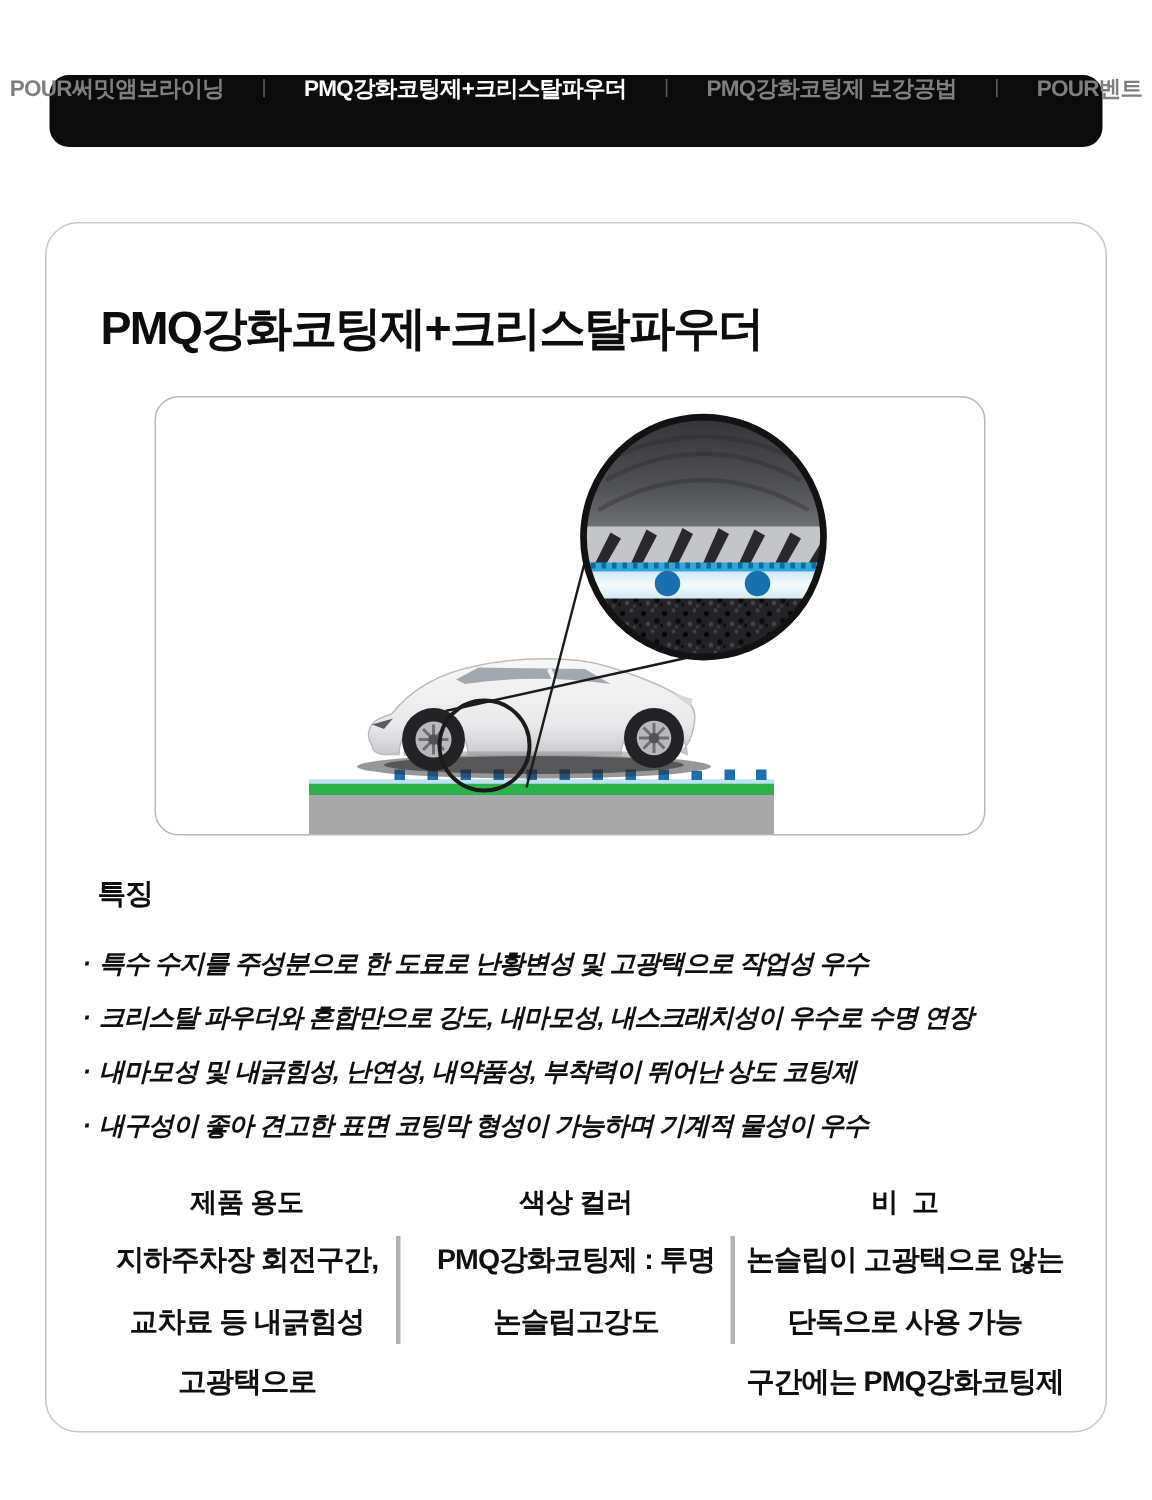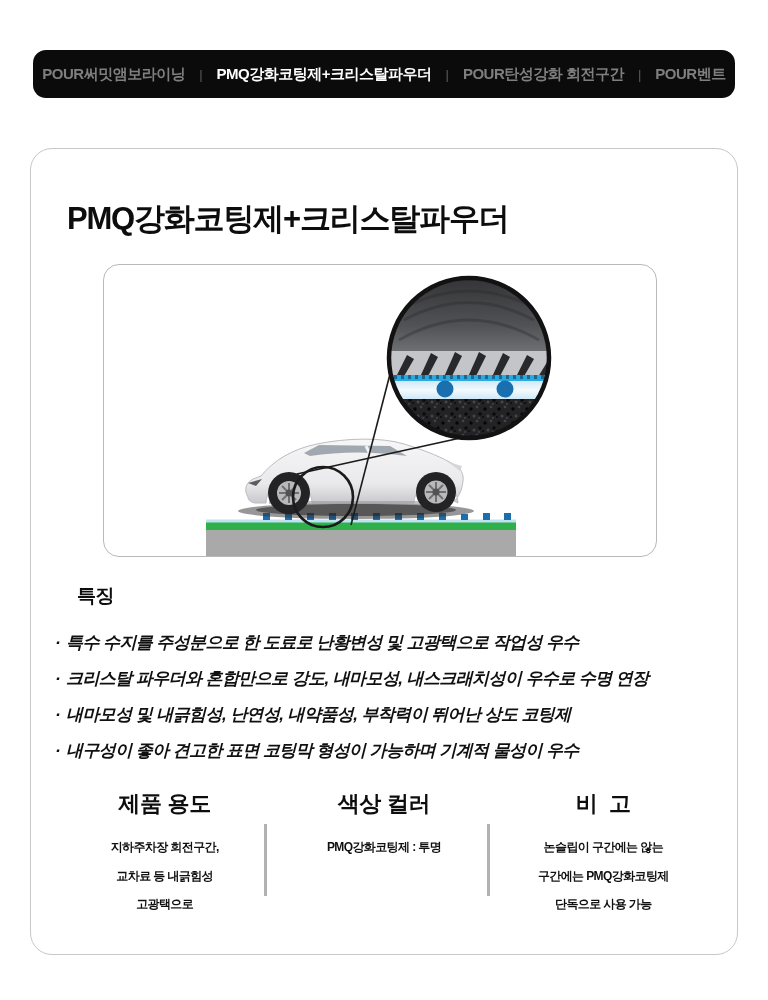--- a/index.html
+++ b/index.html
@@ -5,21 +5,21 @@
   html,body{margin:0;padding:0;}
   body{
     width:768px;height:1000px;position:relative;background:#ffffff;
     font-family:"Liberation Sans","DejaVu Sans",sans-serif;color:#101010;
     overflow:hidden;
   }
   
   .topnav{
     position:absolute;left:33px;top:50px;width:702px;height:48px;
     background:#0b0b0b;border-radius:13px;
-    display:flex;align-items:center;justify-content:center;gap:14px;
+    display:flex;align-items:flex-start;justify-content:center;gap:25px;
   }
   .topnav .nav-item{
     font-size:15px;font-weight:700;color:#7f7f7f;letter-spacing:-0.5px;
     cursor:pointer;white-space:nowrap;
   }
   .topnav .nav-item.active{color:#ffffff;font-weight:800;}
   .topnav .nav-sep{color:#5c5c5c;font-size:13px;font-weight:400;}
   
   .card{
     position:absolute;left:30px;top:148px;width:706px;height:805px;
@@ -30,56 +30,56 @@
     font-size:31px;font-weight:800;letter-spacing:-1.2px;color:#0d0d0d;
     white-space:nowrap;
   }
   .imgbox{
     position:absolute;left:72px;top:115px;width:552px;height:291px;
     border:1px solid #b9b9bd;border-radius:16px;overflow:hidden;background:#fff;
   }
   
   .features{position:absolute;left:30px;top:434px;right:24px;}
   .features h2{
-    margin:0 0 16px 16px;font-size:19px;font-weight:800;letter-spacing:-0.5px;color:#0d0d0d;
+    margin:0 0 16px 4px;font-size:19px;font-weight:800;letter-spacing:-0.5px;color:#0d0d0d;
   }
   .features .feat-line{
     font-size:17px;font-weight:700;letter-spacing:-0.6px;line-height:36px;
     white-space:nowrap;color:#101010;margin-left:-6px;font-style:italic;
   }
   .features .bullet{margin-right:6px;font-weight:700;}
   
   .cols{
     position:absolute;left:24px;top:640px;width:658px;
     display:flex;
   }
   .col{flex:1 1 0;text-align:center;}
   .col h3{
-    margin:0 0 14px 0;font-size:22px;font-weight:800;letter-spacing:-0.3px;
+    margin:0 0 14px 0;font-size:18px;font-weight:800;letter-spacing:-0.3px;
     white-space:pre-wrap;color:#0d0d0d;
   }
   .col .col-line{
-    font-size:12px;font-weight:700;letter-spacing:-0.6px;line-height:28.5px;
-    white-space:nowrap;color:#101010;
+    font-size:19px;font-weight:700;letter-spacing:-0.6px;line-height:28.5px;
+    white-space:nowrap;color:#101010;margin-top:12px;
   }
   .vdivider{
     position:absolute;width:3px;height:72px;top:675px;background:#b2b2b2;
   }
   .vdivider.d1{left:233px;}
   .vdivider.d2{left:456px;}
 </style>
 </head>
 <body>
 
 <nav class="topnav">
   <span class="nav-item">POUR써밋앰보라이닝</span>
   <span class="nav-sep">|</span>
   <span class="nav-item active">PMQ강화코팅제+크리스탈파우더</span>
   <span class="nav-sep">|</span>
-  <span class="nav-item">POUR탄성강화 회전구간</span>
+  <span class="nav-item">PMQ강화코팅제 보강공법</span>
   <span class="nav-sep">|</span>
   <span class="nav-item">POUR벤트</span>
 </nav>
 
 <section class="card">
 
   <h1 class="page-title">PMQ강화코팅제+크리스탈파우더</h1>
 
   <div class="imgbox">
     <svg width="552" height="291" viewBox="0 0 552 291" xmlns="http://www.w3.org/2000/svg">
@@ -230,24 +230,25 @@
   <div class="cols">
     <div class="col">
       <h3>제품 용도</h3>
       <div class="col-line">지하주차장 회전구간,</div>
       <div class="col-line">교차료 등 내긁힘성</div>
       <div class="col-line">고광택으로</div>
     </div>
     <div class="col">
       <h3>색상 컬러</h3>
       <div class="col-line">PMQ강화코팅제 : 투명</div>
+      <div class="col-line">논슬립고강도</div>
     </div>
     <div class="col">
       <h3>비  고</h3>
-      <div class="col-line">논슬립이 구간에는 않는</div>
+      <div class="col-line">논슬립이 고광택으로 않는</div>
+      <div class="col-line">단독으로 사용 가능</div>
       <div class="col-line">구간에는 PMQ강화코팅제</div>
-      <div class="col-line">단독으로 사용 가능</div>
     </div>
   </div>
   <div class="vdivider d1"></div>
   <div class="vdivider d2"></div>
 
 </section>
 
 </body></html>

